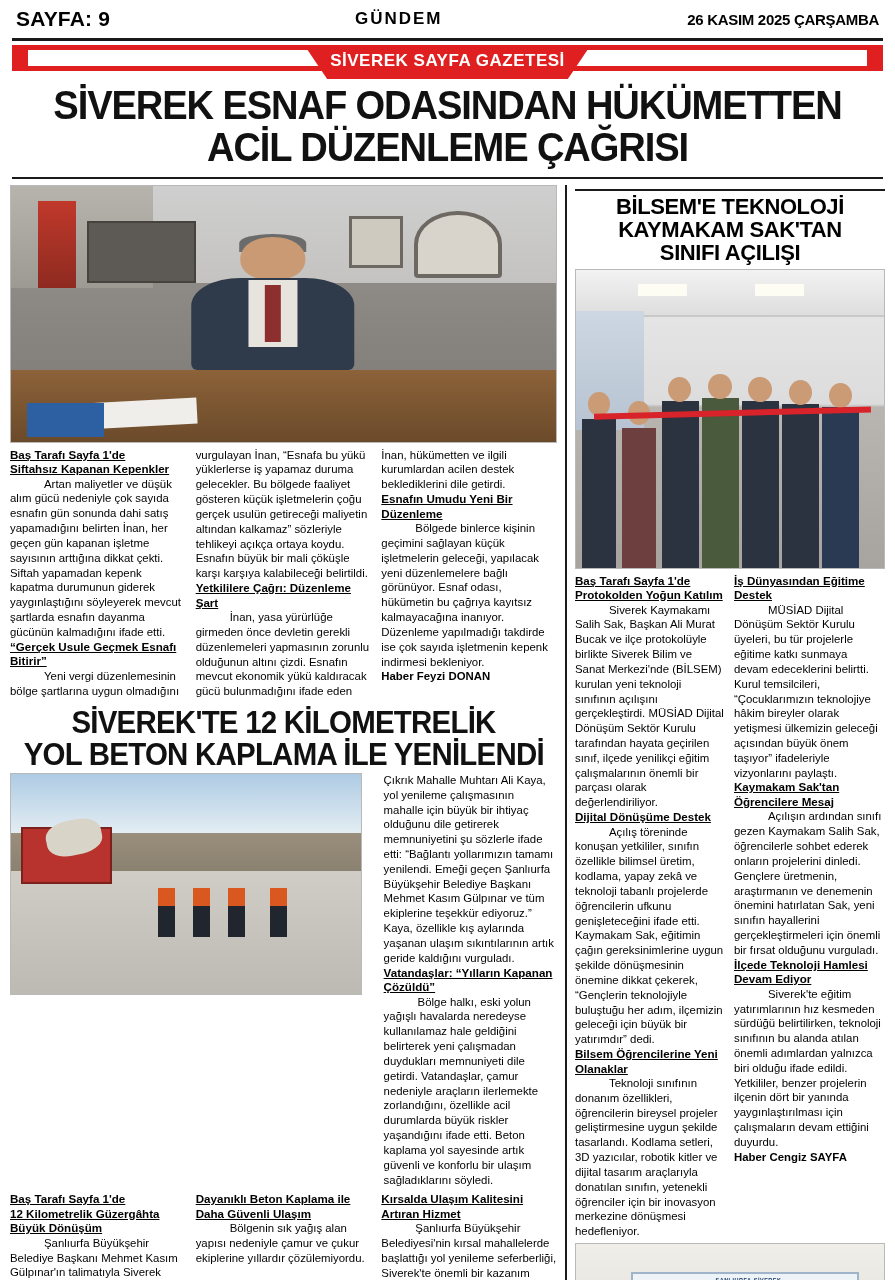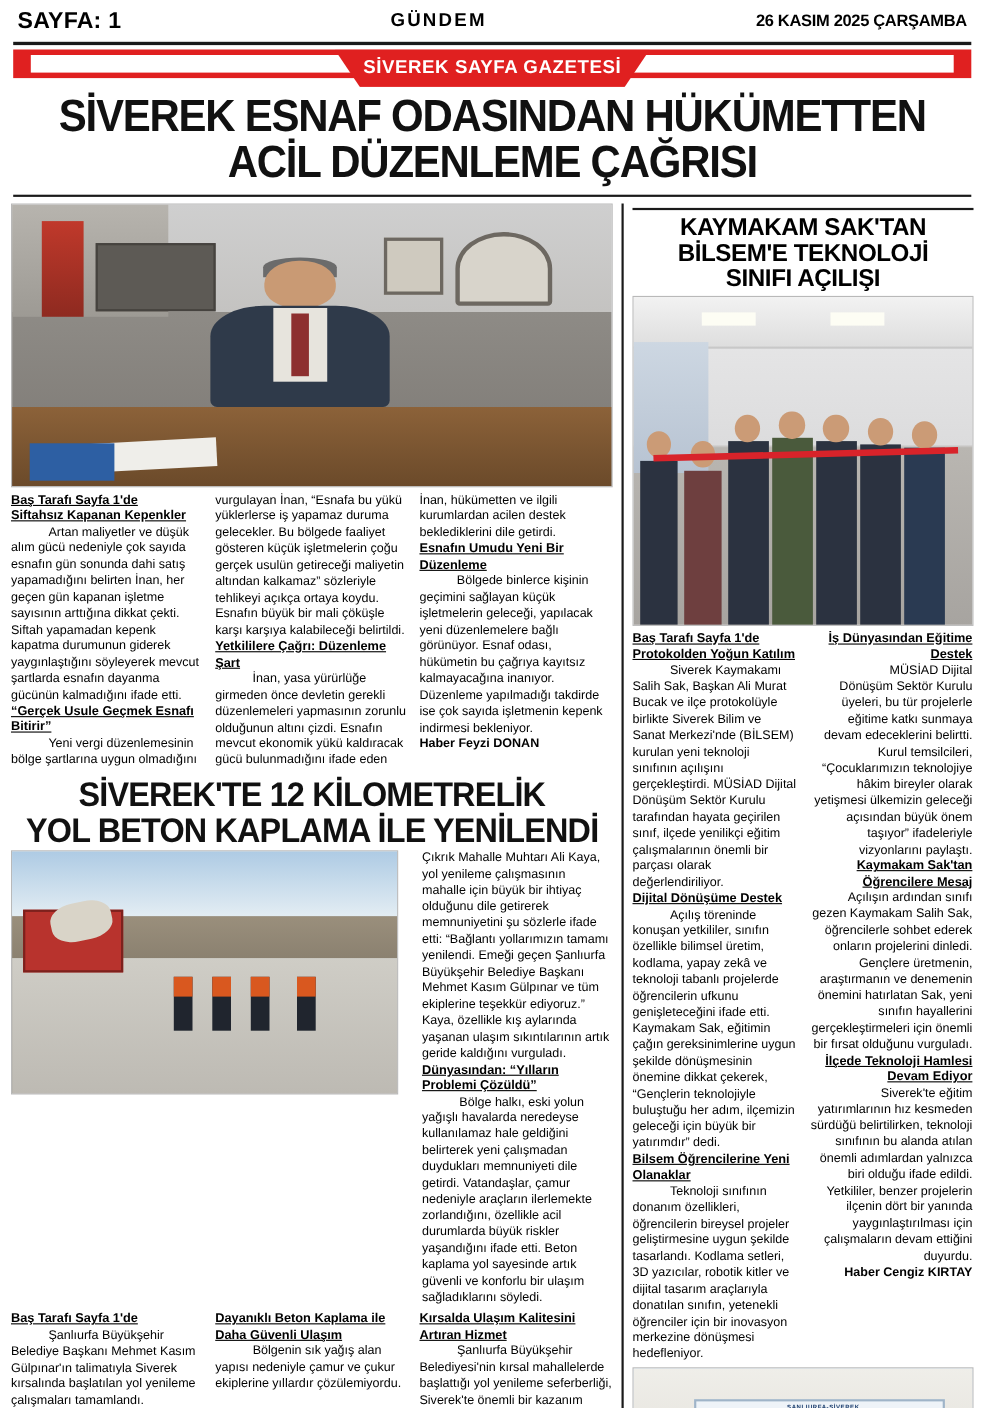--- a/index.html
+++ b/index.html
@@ -153,21 +153,21 @@
       background:#eef3f8; border:2px solid #9fb4c8; }
   .ph-center .signtxt1 { position:absolute; left:26%; top:12%; width:60%;
       font-size:5.5px; letter-spacing:.5px; color:#1d3f6e; text-align:center; font-weight:700;}
 </style>
 </head>
 <body>
 
 <div class="page">
 
   <div class="masthead">
-    <div class="mast-page">SAYFA: 1</div>
+    <div class="mast-page">SAYFA: 9</div>
     <div class="mast-center">GÜNDEM</div>
     <div class="mast-date">26 KASIM 2025 ÇARŞAMBA</div>
   </div>
   <div class="mast-rule"></div>
 
   <div class="banner-wrap">
     <div class="banner-bar"></div>
     <div class="banner-tab">SİVEREK SAYFA GAZETESİ</div>
   </div>
 
@@ -228,28 +228,29 @@
             <div class="worker" style="left:52%;"></div>
             <div class="vest" style="left:52%; bottom:40%;"></div>
             <div class="worker" style="left:62%;"></div>
             <div class="vest" style="left:62%; bottom:40%;"></div>
             <div class="worker" style="left:74%;"></div>
             <div class="vest" style="left:74%; bottom:40%;"></div>
           </div>
         </div>
         <div class="txt" style="width:180px;">
           <p class="noind">Çıkrık Mahalle Muhtarı Ali Kaya, yol yenileme çalışmasının mahalle için büyük bir ihtiyaç olduğunu dile getirerek memnuniyetini şu sözlerle ifade etti: “Bağlantı yollarımızın tamamı yenilendi. Emeği geçen Şanlıurfa Büyükşehir Belediye Başkanı Mehmet Kasım Gülpınar ve tüm ekiplerine teşekkür ediyoruz.” Kaya, özellikle kış aylarında yaşanan ulaşım sıkıntılarının artık geride kaldığını vurguladı.</p>
-          <h4>Dünyasından: “Yılların Problemi Çözüldü”</h4>
+          <h4>Vatandaşlar: “Yılların Kapanan Çözüldü”</h4>
           <p>Bölge halkı, eski yolun yağışlı havalarda neredeyse kullanılamaz hale geldiğini belirterek yeni çalışmadan duydukları memnuniyeti dile getirdi. Vatandaşlar, çamur nedeniyle araçların ilerlemekte zorlandığını, özellikle acil durumlarda büyük riskler yaşandığını ifade etti. Beton kaplama yol sayesinde artık güvenli ve konforlu bir ulaşım sağladıklarını söyledi.</p>
         </div>
       </div>
 
       <div style="display:flex; gap:10px; margin-top:5px;">
         <div class="txt" style="width:178px;">
           <h4>Baş Tarafı Sayfa 1'de</h4>
+          <h4>12 Kilometrelik Güzergâhta Büyük Dönüşüm</h4>
           <p>Şanlıurfa Büyükşehir Belediye Başkanı Mehmet Kasım Gülpınar'ın talimatıyla Siverek kırsalında başlatılan yol yenileme çalışmaları tamamlandı. Mehmetbey, Güzeltaş, Kavaklıdere, Elmacık, Çıkrık, Asıçayır ve Küçük Oluklu güzergâhını kapsayan toplam 12 kilometrelik yol, beton kaplama sistemiyle tamamen yenilenerek bölgenin ulaşım yapısında önemli bir iyileşme sağladı.</p>
 
         </div>
         <div class="txt" style="width:178px;">
           <p class="noind"></p>
           <h4>Dayanıklı Beton Kaplama ile Daha Güvenli Ulaşım</h4>
           <p>Bölgenin sık yağış alan yapısı nedeniyle çamur ve çukur ekiplerine yıllardır çözülemiyordu.</p>
 
         </div>
         <div class="txt" style="width:178px;">
@@ -258,22 +259,22 @@
 
         </div>
       </div>
 
     </div>
 
     <div class="col-right">
 
       <div class="hr-black"></div>
       <div class="rhead">
+        <div>BİLSEM'E TEKNOLOJİ</div>
         <div>KAYMAKAM SAK'TAN</div>
-        <div>BİLSEM'E TEKNOLOJİ</div>
         <div>SINIFI AÇILIŞI</div>
       </div>
 
       <div class="photo ph-ribbon">
         <div class="ceil"></div>
         <div class="lamp" style="left:20%;"></div>
         <div class="lamp" style="left:58%;"></div>
         <div class="wallblue"></div>
         <div class="grp" style="left:2%;  width:11%; height:50%;"></div>
         <div class="headd" style="left:4%;  top:41%; width:7%;  height:8%;"></div>
@@ -295,28 +296,28 @@
       <div style="display:flex; gap:9px; margin-top:5px;">
         <div class="txt" style="width:150px;">
           <h4>Baş Tarafı Sayfa 1'de</h4>
           <h4>Protokolden Yoğun Katılım</h4>
           <p>Siverek Kaymakamı Salih Sak, Başkan Ali Murat Bucak ve ilçe protokolüyle birlikte Siverek Bilim ve Sanat Merkezi'nde (BİLSEM) kurulan yeni teknoloji sınıfının açılışını gerçekleştirdi. MÜSİAD Dijital Dönüşüm Sektör Kurulu tarafından hayata geçirilen sınıf, ilçede yenilikçi eğitim çalışmalarının önemli bir parçası olarak değerlendiriliyor.</p>
           <h4>Dijital Dönüşüme Destek</h4>
           <p>Açılış töreninde konuşan yetkililer, sınıfın özellikle bilimsel üretim, kodlama, yapay zekâ ve teknoloji tabanlı projelerde öğrencilerin ufkunu genişleteceğini ifade etti. Kaymakam Sak, eğitimin çağın gereksinimlerine uygun şekilde dönüşmesinin önemine dikkat çekerek, “Gençlerin teknolojiyle buluştuğu her adım, ilçemizin geleceği için büyük bir yatırımdır” dedi.</p>
           <h4>Bilsem Öğrencilerine Yeni Olanaklar</h4>
           <p>Teknoloji sınıfının donanım özellikleri, öğrencilerin bireysel projeler geliştirmesine uygun şekilde tasarlandı. Kodlama setleri, 3D yazıcılar, robotik kitler ve dijital tasarım araçlarıyla donatılan sınıfın, yetenekli öğrenciler için bir inovasyon merkezine dönüşmesi hedefleniyor.</p>
         </div>
-        <div class="txt" style="width:150px;text-align:right;">
+        <div class="txt" style="width:150px;">
           <h4>İş Dünyasından Eğitime Destek</h4>
           <p>MÜSİAD Dijital Dönüşüm Sektör Kurulu üyeleri, bu tür projelerle eğitime katkı sunmaya devam edeceklerini belirtti. Kurul temsilcileri, “Çocuklarımızın teknolojiye hâkim bireyler olarak yetişmesi ülkemizin geleceği açısından büyük önem taşıyor” ifadeleriyle vizyonlarını paylaştı.</p>
           <h4>Kaymakam Sak'tan Öğrencilere Mesaj</h4>
           <p>Açılışın ardından sınıfı gezen Kaymakam Salih Sak, öğrencilerle sohbet ederek onların projelerini dinledi. Gençlere üretmenin, araştırmanın ve denemenin önemini hatırlatan Sak, yeni sınıfın hayallerini gerçekleştirmeleri için önemli bir fırsat olduğunu vurguladı.</p>
           <h4>İlçede Teknoloji Hamlesi Devam Ediyor</h4>
           <p>Siverek'te eğitim yatırımlarının hız kesmeden sürdüğü belirtilirken, teknoloji sınıfının bu alanda atılan önemli adımlardan yalnızca biri olduğu ifade edildi. Yetkililer, benzer projelerin ilçenin dört bir yanında yaygınlaştırılması için çalışmaların devam ettiğini duyurdu.</p>
-          <p class="noind by">Haber Cengiz KIRTAY</p>
+          <p class="noind by">Haber Cengiz SAYFA</p>
         </div>
       </div>
 
       <div class="photo ph-center" style="margin-top:4px;">
         <div class="bld"></div>
         <div class="sign"></div>
         <div class="signtxt1">ŞANLIURFA-SİVEREK</div>
 
       </div>
 

